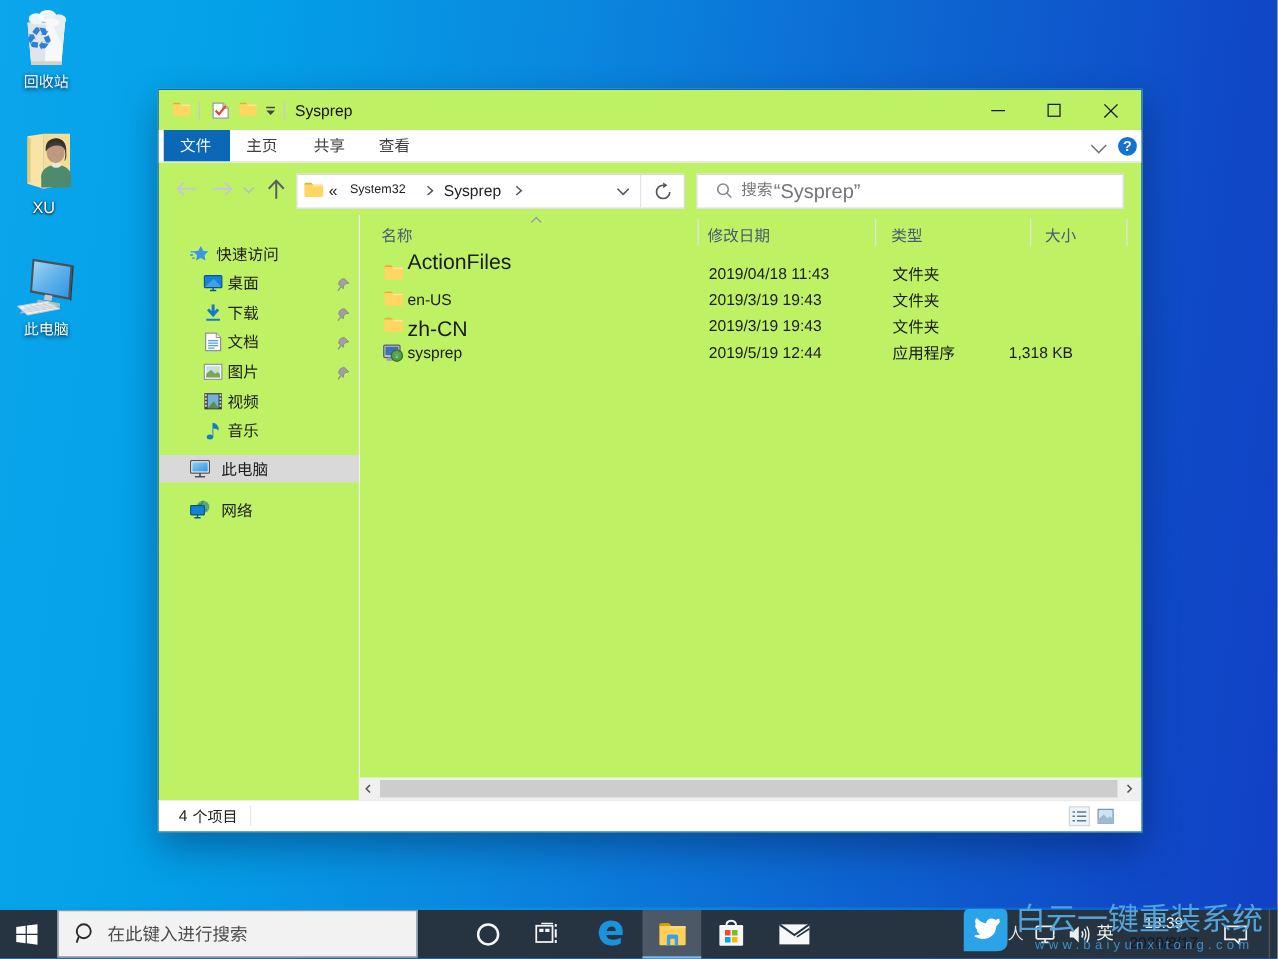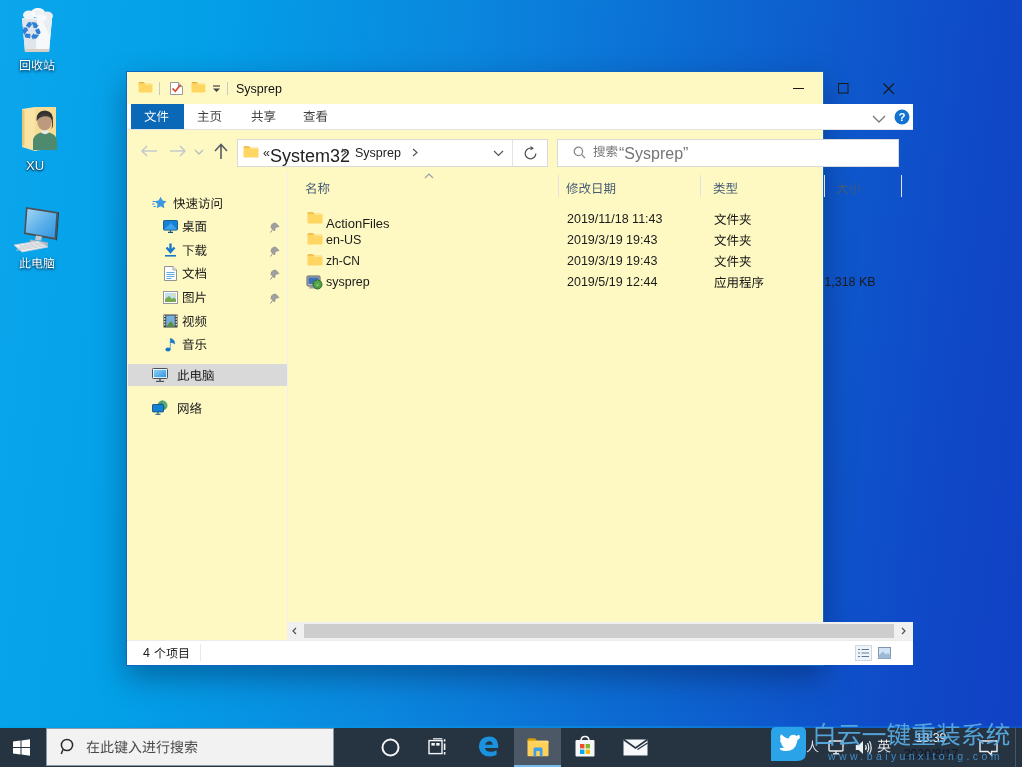--- a/index.html
+++ b/index.html
@@ -65,21 +65,21 @@
     </svg>
   </div>
 <div class="lat" style="left:26px;top:158px;font-size:13px;color:#fff;text-shadow:0 1px 2px rgba(0,0,20,.95),0 0 2px rgba(0,0,20,.6)">XU</div>
 <div class="ab" style="left:19px;top:257px;filter:drop-shadow(0 1px 1.5px rgba(0,0,20,.9))">
     <svg class="" width="36" height="14" viewBox="0 0 36 14" style="overflow:visible" fill="#ffffff">
       <path transform="translate(0.0,10.6) scale(0.01200,-0.01200)" d="M44 13 58 -67C184 -42 366 -9 536 23L531 98L388 72V459H531V531H388V840H312V58L199 39V637H125V26ZM581 840V90C581 -19 607 -47 699 -47C719 -47 831 -47 852 -47C941 -47 962 9 971 170C949 175 919 189 899 204C894 61 888 25 846 25C822 25 728 25 709 25C666 25 660 35 660 88V399C757 446 860 504 937 561L875 622C823 575 742 520 660 475V840Z"></path>
       <path transform="translate(12.0,10.6) scale(0.01200,-0.01200)" d="M452 408V264H204V408ZM531 408H788V264H531ZM452 478H204V621H452ZM531 478V621H788V478ZM126 695V129H204V191H452V85C452 -32 485 -63 597 -63C622 -63 791 -63 818 -63C925 -63 949 -10 962 142C939 148 907 162 887 176C880 46 870 13 814 13C778 13 632 13 602 13C542 13 531 25 531 83V191H865V695H531V838H452V695Z"></path>
       <path transform="translate(24.0,10.6) scale(0.01200,-0.01200)" d="M732 594C714 524 691 457 663 394C626 446 586 497 548 543L499 507C543 453 590 391 632 329C593 254 546 188 492 137C507 125 532 99 542 87C591 137 634 198 673 268C708 213 738 162 757 121L811 164C788 211 750 271 707 334C742 410 772 493 796 580ZM572 819C596 778 623 726 638 687H382V615H944V687H690L714 696C699 734 666 796 639 840ZM846 541V45H478V537H407V-25H846V-78H916V541ZM284 744V569H155V744ZM89 805V435C89 292 85 95 28 -43C43 -50 73 -71 84 -84C126 15 144 149 151 272H284V9C284 -2 281 -6 270 -6C260 -6 230 -6 196 -5C206 -23 215 -54 217 -72C267 -72 299 -71 321 -59C342 -47 349 -27 349 8V805ZM284 505V337H154L155 435V505Z"></path>
     </svg>
   </div>
-<div class="ab" style="left:126px;top:71px;width:698px;height:595px;background:#fef9c3;border:1px solid #0d66c6;box-shadow:0 12px 28px rgba(0,10,40,.35)">
+<div class="ab" style="left:126px;top:71px;width:788px;height:595px;background:#bef264;border:1px solid #0d66c6;box-shadow:0 12px 28px rgba(0,10,40,.35)">
 <svg class="ab" style="left:11px;top:9px" width="15" height="12" viewBox="0 0 16 13">
 <path d="M0.5 2.5 Q0.5 1.2 1.7 1.2 L5.6 1.2 Q6.2 1.2 6.6 1.7 L7.6 3 L0.5 3 Z" fill="#e9ae35"></path>
 <rect x="0.5" y="2.6" width="15" height="9.9" rx="0.9" fill="#ffd661"></rect>
 <path d="M0.5 4.1 L15.5 4.1 L15.5 3.6 Q15.5 2.9 14.7 2.9 L8.6 2.9 Q7.9 2.9 7.5 3.4 L7.2 3.8 Q6.9 4.1 6.4 4.1 Z" fill="#fce9a8" opacity=".8"></path>
 </svg>
 <div class="ab" style="left:32px;top:10px;width:1px;height:13px;background:#c9c9c9"></div>
 <svg class="ab" style="left:42px;top:9px" width="15" height="15" viewBox="0 0 15 15">
 <path d="M1.5 1.5 H9.5 L13.5 5.5 V13.5 H1.5 Z" fill="#fff" stroke="#9a9a9a"></path>
 <path d="M9.5 1.5 L9.5 5.5 L13.5 5.5" fill="#eee" stroke="#9a9a9a"></path>
 <path d="M3.5 7.5 L6.3 10.3 L11.5 3.8" fill="none" stroke="#d9482b" stroke-width="1.7"></path>
@@ -149,21 +149,21 @@
 <svg class="ab" style="left:86px;top:71px" width="16" height="17" viewBox="0 0 16 17">
       <path d="M8 16 V2 M2 8 L8 1.5 L14 8" fill="none" stroke="#585d63" stroke-width="1.6"></path>
     </svg>
 <div class="ab" style="left:110px;top:67px;width:311px;height:28px;background:#fff;border:1px solid #d9d9d9"></div>
 <svg class="ab" style="left:116px;top:73px" width="16" height="13" viewBox="0 0 16 13">
 <path d="M0.5 2.5 Q0.5 1.2 1.7 1.2 L5.6 1.2 Q6.2 1.2 6.6 1.7 L7.6 3 L0.5 3 Z" fill="#e9ae35"></path>
 <rect x="0.5" y="2.6" width="15" height="9.9" rx="0.9" fill="#ffd661"></rect>
 <path d="M0.5 4.1 L15.5 4.1 L15.5 3.6 Q15.5 2.9 14.7 2.9 L8.6 2.9 Q7.9 2.9 7.5 3.4 L7.2 3.8 Q6.9 4.1 6.4 4.1 Z" fill="#fce9a8" opacity=".8"></path>
 </svg>
 <div class="lat" style="left:136px;top:74px;font-size:12.5px;color:#222">«</div>
-<div class="lat" style="left:143px;top:74px;font-size:18px;color:#222">System32</div>
+<div class="lat" style="left:153px;top:74px;font-size:10px;color:#222">System32</div>
 <svg class="ab" style="left:214px;top:76px" width="6" height="9" viewBox="0 0 6 9">
       <path d="M1 1 L5 4.5 L1 8" fill="none" stroke="#555" stroke-width="1.2"></path>
     </svg>
 <div class="lat" style="left:228px;top:74px;font-size:12.5px;color:#222">Sysprep</div>
 <svg class="ab" style="left:285px;top:76px" width="6" height="9" viewBox="0 0 6 9">
       <path d="M1 1 L5 4.5 L1 8" fill="none" stroke="#555" stroke-width="1.2"></path>
     </svg>
 <svg class="ab" style="left:366px;top:78px" width="11" height="7" viewBox="0 0 11 7">
       <path d="M1 1 L5.5 5.5 L10 1" fill="none" stroke="#555" stroke-width="1.2"></path>
     </svg>
@@ -358,22 +358,22 @@
     </div>
 <div class="ab" style="left:431px;top:103px;width:1px;height:22px;background:#e2e2e2"></div>
 <div class="ab" style="left:573px;top:103px;width:1px;height:22px;background:#e2e2e2"></div>
 <div class="ab" style="left:697px;top:103px;width:1px;height:22px;background:#e2e2e2"></div>
 <div class="ab" style="left:774px;top:103px;width:1px;height:22px;background:#e2e2e2"></div>
 <svg class="ab" style="left:180px;top:139px" width="16" height="13" viewBox="0 0 16 13">
 <path d="M0.5 2.5 Q0.5 1.2 1.7 1.2 L5.6 1.2 Q6.2 1.2 6.6 1.7 L7.6 3 L0.5 3 Z" fill="#e9ae35"></path>
 <rect x="0.5" y="2.6" width="15" height="9.9" rx="0.9" fill="#ffd661"></rect>
 <path d="M0.5 4.1 L15.5 4.1 L15.5 3.6 Q15.5 2.9 14.7 2.9 L8.6 2.9 Q7.9 2.9 7.5 3.4 L7.2 3.8 Q6.9 4.1 6.4 4.1 Z" fill="#fce9a8" opacity=".8"></path>
 </svg>
-<div class="lat" style="left:199px;top:144px;font-size:13px;color:#1b1b1b">ActionFiles</div>
-<div class="lat" style="left:440px;top:140px;font-size:12.5px;color:#1b1b1b">2019/11/18 11:43</div>
+<div class="lat" style="left:199px;top:128px;font-size:17px;color:#1b1b1b">ActionFiles</div>
+<div class="lat" style="left:440px;top:140px;font-size:12.5px;color:#1b1b1b">2019/04/18 11:43</div>
 <div class="ab" style="left:587px;top:141px;">
       <svg class="" width="38" height="14" viewBox="0 0 38 14" style="overflow:visible" fill="#1b1b1b">
         <path transform="translate(0.0,11.0) scale(0.01250,-0.01250)" d="M423 823C453 774 485 707 497 666L580 693C566 734 531 799 501 847ZM50 664V590H206C265 438 344 307 447 200C337 108 202 40 36 -7C51 -25 75 -60 83 -78C250 -24 389 48 502 146C615 46 751 -28 915 -73C928 -52 950 -20 967 -4C807 36 671 107 560 201C661 304 738 432 796 590H954V664ZM504 253C410 348 336 462 284 590H711C661 455 592 344 504 253Z"></path>
         <path transform="translate(12.5,11.0) scale(0.01250,-0.01250)" d="M317 341V268H604V-80H679V268H953V341H679V562H909V635H679V828H604V635H470C483 680 494 728 504 775L432 790C409 659 367 530 309 447C327 438 359 420 373 409C400 451 425 504 446 562H604V341ZM268 836C214 685 126 535 32 437C45 420 67 381 75 363C107 397 137 437 167 480V-78H239V597C277 667 311 741 339 815Z"></path>
         <path transform="translate(25.0,11.0) scale(0.01250,-0.01250)" d="M178 574C214 513 249 432 260 381L331 402C319 453 283 532 245 592ZM737 595C712 536 666 450 629 397L689 378C727 427 775 506 811 573ZM464 839V690H90V617H463C461 523 455 440 440 366H58V291H420C371 146 267 46 46 -15C63 -31 85 -61 93 -80C335 -10 446 108 498 276C576 99 708 -21 905 -75C916 -55 937 -24 954 -8C770 35 641 142 570 291H942V366H520C534 441 540 525 542 617H908V690H543L544 839Z"></path>
       </svg>
     </div>
 <svg class="ab" style="left:180px;top:160px" width="16" height="13" viewBox="0 0 16 13">
 <path d="M0.5 2.5 Q0.5 1.2 1.7 1.2 L5.6 1.2 Q6.2 1.2 6.6 1.7 L7.6 3 L0.5 3 Z" fill="#e9ae35"></path>
 <rect x="0.5" y="2.6" width="15" height="9.9" rx="0.9" fill="#ffd661"></rect>
@@ -386,21 +386,21 @@
         <path transform="translate(0.0,11.0) scale(0.01250,-0.01250)" d="M423 823C453 774 485 707 497 666L580 693C566 734 531 799 501 847ZM50 664V590H206C265 438 344 307 447 200C337 108 202 40 36 -7C51 -25 75 -60 83 -78C250 -24 389 48 502 146C615 46 751 -28 915 -73C928 -52 950 -20 967 -4C807 36 671 107 560 201C661 304 738 432 796 590H954V664ZM504 253C410 348 336 462 284 590H711C661 455 592 344 504 253Z"></path>
         <path transform="translate(12.5,11.0) scale(0.01250,-0.01250)" d="M317 341V268H604V-80H679V268H953V341H679V562H909V635H679V828H604V635H470C483 680 494 728 504 775L432 790C409 659 367 530 309 447C327 438 359 420 373 409C400 451 425 504 446 562H604V341ZM268 836C214 685 126 535 32 437C45 420 67 381 75 363C107 397 137 437 167 480V-78H239V597C277 667 311 741 339 815Z"></path>
         <path transform="translate(25.0,11.0) scale(0.01250,-0.01250)" d="M178 574C214 513 249 432 260 381L331 402C319 453 283 532 245 592ZM737 595C712 536 666 450 629 397L689 378C727 427 775 506 811 573ZM464 839V690H90V617H463C461 523 455 440 440 366H58V291H420C371 146 267 46 46 -15C63 -31 85 -61 93 -80C335 -10 446 108 498 276C576 99 708 -21 905 -75C916 -55 937 -24 954 -8C770 35 641 142 570 291H942V366H520C534 441 540 525 542 617H908V690H543L544 839Z"></path>
       </svg>
     </div>
 <svg class="ab" style="left:180px;top:181px" width="16" height="13" viewBox="0 0 16 13">
 <path d="M0.5 2.5 Q0.5 1.2 1.7 1.2 L5.6 1.2 Q6.2 1.2 6.6 1.7 L7.6 3 L0.5 3 Z" fill="#e9ae35"></path>
 <rect x="0.5" y="2.6" width="15" height="9.9" rx="0.9" fill="#ffd661"></rect>
 <path d="M0.5 4.1 L15.5 4.1 L15.5 3.6 Q15.5 2.9 14.7 2.9 L8.6 2.9 Q7.9 2.9 7.5 3.4 L7.2 3.8 Q6.9 4.1 6.4 4.1 Z" fill="#fce9a8" opacity=".8"></path>
 </svg>
-<div class="lat" style="left:199px;top:182px;font-size:12px;color:#1b1b1b">zh-CN</div>
+<div class="lat" style="left:199px;top:182px;font-size:17px;color:#1b1b1b">zh-CN</div>
 <div class="lat" style="left:440px;top:182px;font-size:12.5px;color:#1b1b1b">2019/3/19 19:43</div>
 <div class="ab" style="left:587px;top:183px;">
       <svg class="" width="38" height="14" viewBox="0 0 38 14" style="overflow:visible" fill="#1b1b1b">
         <path transform="translate(0.0,11.0) scale(0.01250,-0.01250)" d="M423 823C453 774 485 707 497 666L580 693C566 734 531 799 501 847ZM50 664V590H206C265 438 344 307 447 200C337 108 202 40 36 -7C51 -25 75 -60 83 -78C250 -24 389 48 502 146C615 46 751 -28 915 -73C928 -52 950 -20 967 -4C807 36 671 107 560 201C661 304 738 432 796 590H954V664ZM504 253C410 348 336 462 284 590H711C661 455 592 344 504 253Z"></path>
         <path transform="translate(12.5,11.0) scale(0.01250,-0.01250)" d="M317 341V268H604V-80H679V268H953V341H679V562H909V635H679V828H604V635H470C483 680 494 728 504 775L432 790C409 659 367 530 309 447C327 438 359 420 373 409C400 451 425 504 446 562H604V341ZM268 836C214 685 126 535 32 437C45 420 67 381 75 363C107 397 137 437 167 480V-78H239V597C277 667 311 741 339 815Z"></path>
         <path transform="translate(25.0,11.0) scale(0.01250,-0.01250)" d="M178 574C214 513 249 432 260 381L331 402C319 453 283 532 245 592ZM737 595C712 536 666 450 629 397L689 378C727 427 775 506 811 573ZM464 839V690H90V617H463C461 523 455 440 440 366H58V291H420C371 146 267 46 46 -15C63 -31 85 -61 93 -80C335 -10 446 108 498 276C576 99 708 -21 905 -75C916 -55 937 -24 954 -8C770 35 641 142 570 291H942V366H520C534 441 540 525 542 617H908V690H543L544 839Z"></path>
       </svg>
     </div>
 <svg class="ab" style="left:179px;top:202px" width="17" height="16" viewBox="0 0 17 16">
 <rect x="1" y="2" width="13" height="10" rx="1" fill="#b8bcc0" stroke="#5a5f64"></rect>
@@ -413,21 +413,21 @@
 <div class="lat" style="left:199px;top:203px;font-size:12.5px;color:#1b1b1b">sysprep</div>
 <div class="lat" style="left:440px;top:203px;font-size:12.5px;color:#1b1b1b">2019/5/19 12:44</div>
 <div class="ab" style="left:587px;top:204px;">
       <svg class="" width="50" height="14" viewBox="0 0 50 14" style="overflow:visible" fill="#1b1b1b">
         <path transform="translate(0.0,11.0) scale(0.01250,-0.01250)" d="M264 490C305 382 353 239 372 146L443 175C421 268 373 407 329 517ZM481 546C513 437 550 295 564 202L636 224C621 317 584 456 549 565ZM468 828C487 793 507 747 521 711H121V438C121 296 114 97 36 -45C54 -52 88 -74 102 -87C184 62 197 286 197 438V640H942V711H606C593 747 565 804 541 848ZM209 39V-33H955V39H684C776 194 850 376 898 542L819 571C781 398 704 194 607 39Z"></path>
         <path transform="translate(12.5,11.0) scale(0.01250,-0.01250)" d="M153 770V407C153 266 143 89 32 -36C49 -45 79 -70 90 -85C167 0 201 115 216 227H467V-71H543V227H813V22C813 4 806 -2 786 -3C767 -4 699 -5 629 -2C639 -22 651 -55 655 -74C749 -75 807 -74 841 -62C875 -50 887 -27 887 22V770ZM227 698H467V537H227ZM813 698V537H543V698ZM227 466H467V298H223C226 336 227 373 227 407ZM813 466V298H543V466Z"></path>
         <path transform="translate(25.0,11.0) scale(0.01250,-0.01250)" d="M532 733H834V549H532ZM462 798V484H907V798ZM448 209V144H644V13H381V-53H963V13H718V144H919V209H718V330H941V396H425V330H644V209ZM361 826C287 792 155 763 43 744C52 728 62 703 65 687C112 693 162 702 212 712V558H49V488H202C162 373 93 243 28 172C41 154 59 124 67 103C118 165 171 264 212 365V-78H286V353C320 311 360 257 377 229L422 288C402 311 315 401 286 426V488H411V558H286V729C333 740 377 753 413 768Z"></path>
         <path transform="translate(37.5,11.0) scale(0.01250,-0.01250)" d="M371 437C438 408 518 370 583 336H230V271H542V8C542 -7 537 -11 517 -12C498 -13 431 -13 357 -11C367 -32 379 -60 383 -81C473 -81 533 -81 569 -70C606 -59 617 -38 617 7V271H833C799 225 761 178 729 146L789 116C841 166 897 245 949 317L895 340L882 336H697L705 344C685 356 658 370 629 384C712 429 798 493 857 554L808 591L791 587H288V525H724C678 485 619 444 564 416C514 439 461 462 416 481ZM471 824C486 795 504 759 517 728H120V450C120 305 113 102 31 -41C48 -49 81 -70 94 -83C180 69 193 295 193 450V658H951V728H603C589 761 564 809 543 845Z"></path>
       </svg>
     </div>
-<div class="lat" style="left:680px;top:203px;font-size:12.5px;color:#1b1b1b;width:86px;text-align:center">1,318 KB</div>
+<div class="lat" style="left:680px;top:203px;font-size:12.5px;color:#1b1b1b;width:86px;text-align:left">1,318 KB</div>
 <div class="ab" style="left:160px;top:100px;width:1px;height:450px;background:#f0f0f0"></div>
 <div class="ab" style="left:160px;top:550px;width:626px;height:18px;background:#f0f0f0"></div>
 <div class="ab" style="left:177px;top:552px;width:590px;height:14px;background:#cdcdcd"></div>
 <svg class="ab" style="left:165px;top:555px" width="5" height="8" viewBox="0 0 5 8">
       <path d="M4 1 L1 4 L4 7" fill="none" stroke="#505050" stroke-width="1.2"></path>
     </svg>
 <svg class="ab" style="left:774px;top:555px" width="5" height="8" viewBox="0 0 5 8">
       <path d="M1 1 L4 4 L1 7" fill="none" stroke="#505050" stroke-width="1.2"></path>
     </svg>
 <div class="ab" style="left:0px;top:568px;width:786px;height:25px;background:#fff;border-top:1px solid #ececec"></div>

